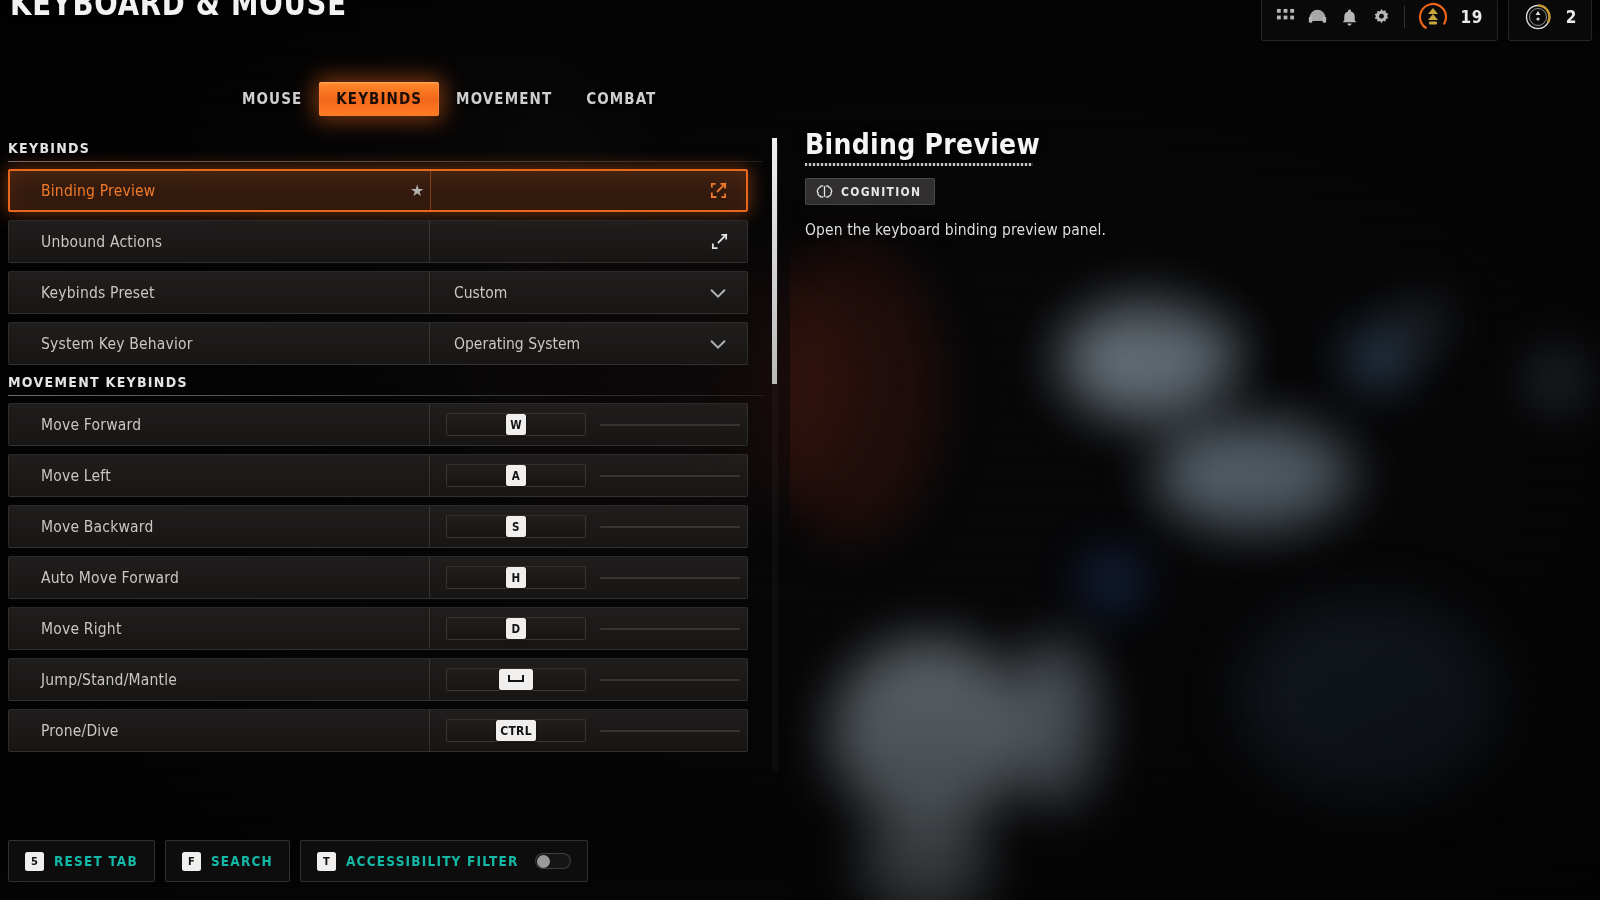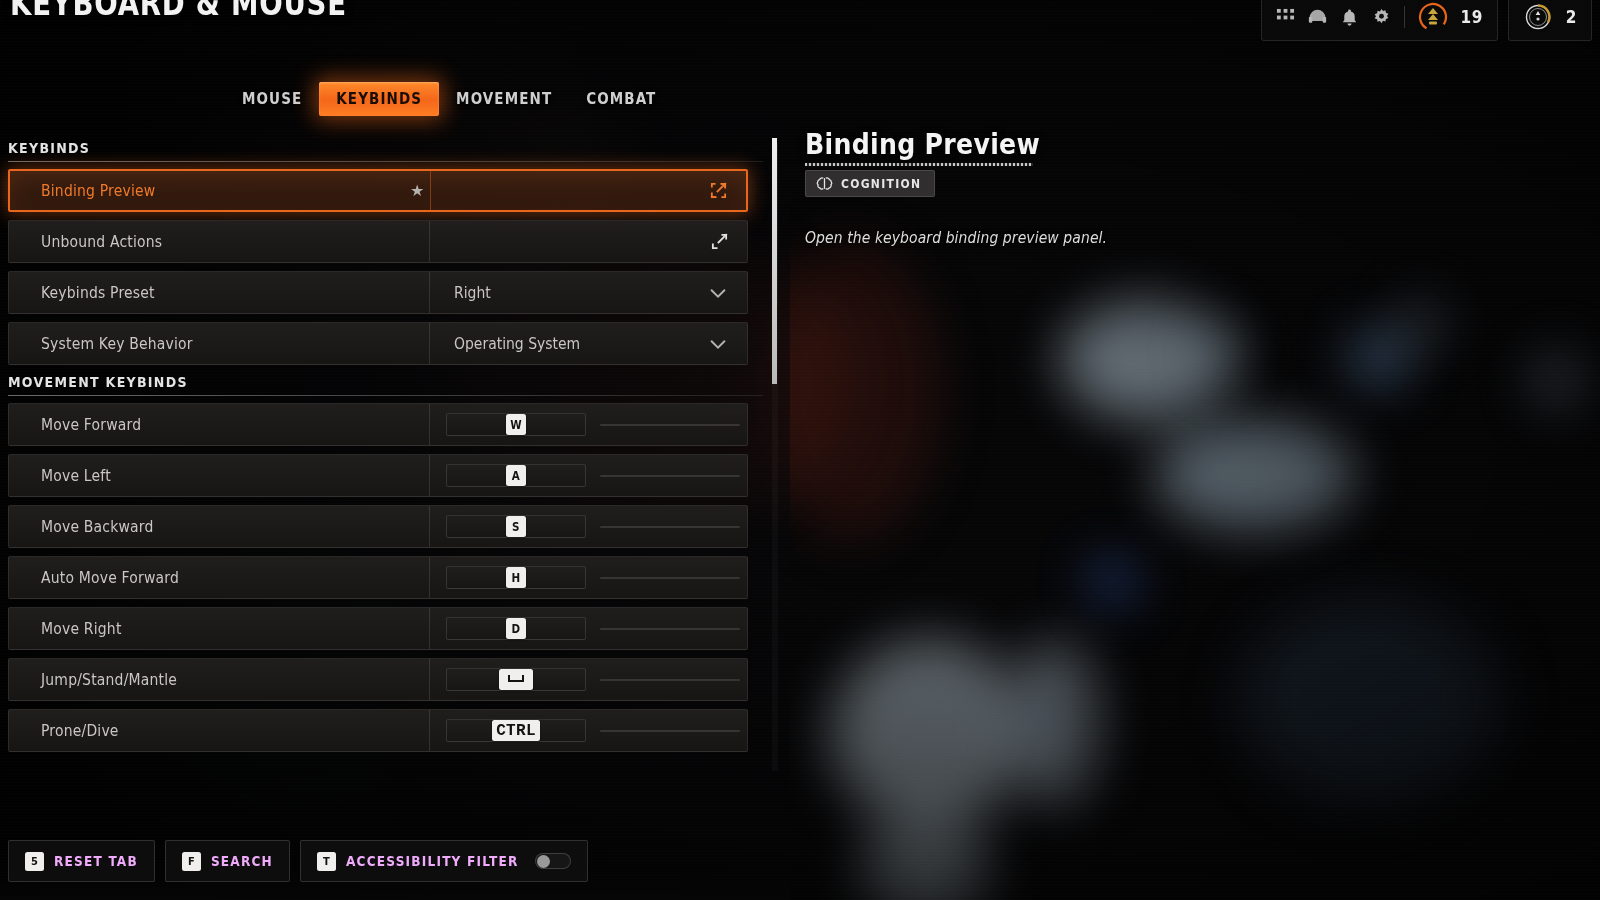--- a/index.html
+++ b/index.html
@@ -119,21 +119,21 @@
 
   .keycap {
     min-width:20px; height:21px; padding:0 4px;
     background:#f0efed; color:#131313;
     border-radius:2.5px;
     display:flex; align-items:center; justify-content:center;
     font-family:"DejaVu Sans Condensed","Liberation Sans",sans-serif;
     font-size:11.5px; font-weight:700; letter-spacing:.3px;
     box-shadow:0 1px 2px rgba(0,0,0,.6);
   }
-  .keycap.wide { min-width:34px; font-size:16px;font-family:Liberation Mono, monospace; }
+  .keycap.wide { min-width:34px; font-size:12px; }
   .keycap.space svg { display:block; }
 
   
   .scrollbar { position:absolute; left:772px; top:3px; width:6px; height:628px; }
   .scroll-track { position:absolute; inset:0; background:rgba(255,255,255,.03); }
   .scroll-thumb {
     position:absolute; left:0; top:0; width:6px; height:162px;
     background:linear-gradient(90deg,#d6d6d6,#f2f2f2,#c4c4c4);
     border:1px solid #1b1b1b;
   }
@@ -143,57 +143,56 @@
   .info-bar { position:absolute; left:0; top:8px; width:5px; height:246px;
     background:linear-gradient(180deg,#f0f0f0,#b9b9b9); }
   .info-inner { margin-left:33px; }
   .info-title {
     font-family:"DejaVu Sans Condensed","Liberation Sans",sans-serif;
     font-size:28px; font-weight:700; color:#f4f4f4; letter-spacing:.3px;
     text-shadow:0 2px 8px rgba(0,0,0,.9); line-height:1.05;
   }
   .info-rule { height:3px; width:228px; margin-top:4px;
     background:repeating-linear-gradient(90deg, rgba(235,235,235,.85) 0 2px, rgba(235,235,235,.15) 2px 4px); }
-  .info-tagrow { margin-top:4px; }
+  .info-tagrow { margin-top:12px; }
   .tag {
     display:inline-flex; align-items:center; gap:8px;
     padding:5px 13px 5px 10px;
     background:rgba(56,54,53,.86);
     border:1px solid rgba(150,148,145,.26);
     border-radius:2px;
   }
   .tag-label {
     font-family:"DejaVu Sans Condensed","Liberation Sans",sans-serif;
     font-size:12px; font-weight:700; letter-spacing:1.3px; color:#e6e6e6;
   }
   .info-desc {
-    margin-top:32px; font-size:15.5px; color:#dedede; letter-spacing:.1px;
+    margin-top:16px; font-size:15.5px; color:#dedede; letter-spacing:.1px;
     font-family:"DejaVu Sans Condensed","Liberation Sans",sans-serif;
     text-shadow:0 1px 5px rgba(0,0,0,.85);
-    font-style:italic;
   }
 
   
   .bottombar { position:absolute; left:8px; bottom:18px; z-index:6; display:flex; gap:10px; align-items:center; }
   .bbtn {
     display:flex; align-items:center; gap:10px;
     height:42px; padding:0 16px;
     background:rgba(17,16,16,.80);
     border:1px solid rgba(150,148,145,.26);
     border-radius:2px; cursor:pointer;
   }
   .bbtn .cap {
     width:19px; height:19px; background:#f0efed; color:#131313; border-radius:2.5px;
     display:flex; align-items:center; justify-content:center;
     font-family:"DejaVu Sans Condensed","Liberation Sans",sans-serif;
     font-size:11px; font-weight:700;
   }
   .bbtn .btxt {
     font-family:"DejaVu Sans Condensed","Liberation Sans",sans-serif;
-    font-size:13.5px; font-weight:700; letter-spacing:1.2px; color:#f0abfc; text-transform:uppercase;
+    font-size:13.5px; font-weight:700; letter-spacing:1.2px; color:#14b8a6; text-transform:uppercase;
   }
   .toggle { width:36px; height:16px; border-radius:9px; background:#161616;
     border:1px solid rgba(160,160,160,.3); position:relative; margin-left:6px; }
   .toggle .knob { position:absolute; left:1px; top:1px; width:13px; height:13px;
     border-radius:50%; background:#9a9a9a; }
 
   .edge-fade { position:absolute; left:0; bottom:0; width:790px; height:34px; z-index:5;
     background:linear-gradient(180deg, rgba(6,6,7,0), rgba(6,6,7,.9)); pointer-events:none; }
 </style>
 </head>
@@ -320,21 +319,21 @@
         <path d="M3 13v4h4"></path>
             <path d="M9 11L17 3"></path>
             <path d="M13 3h4v4"></path>
       </svg>
     </div>
   </div>
 
   <div class="row">
     <div class="label">Keybinds Preset</div>
     <div class="divider"></div>
-    <div class="value">Right</div>
+    <div class="value">Custom</div>
     <div class="tail">
       <svg class="chev" viewBox="0 0 24 24" fill="none" stroke="#d6d6d6" stroke-width="2.2" stroke-linecap="round">
         <path d="M5 9l7 7 7-7"></path>
       </svg>
     </div>
   </div>
 
   <div class="row">
     <div class="label">System Key Behavior</div>
     <div class="divider"></div>

